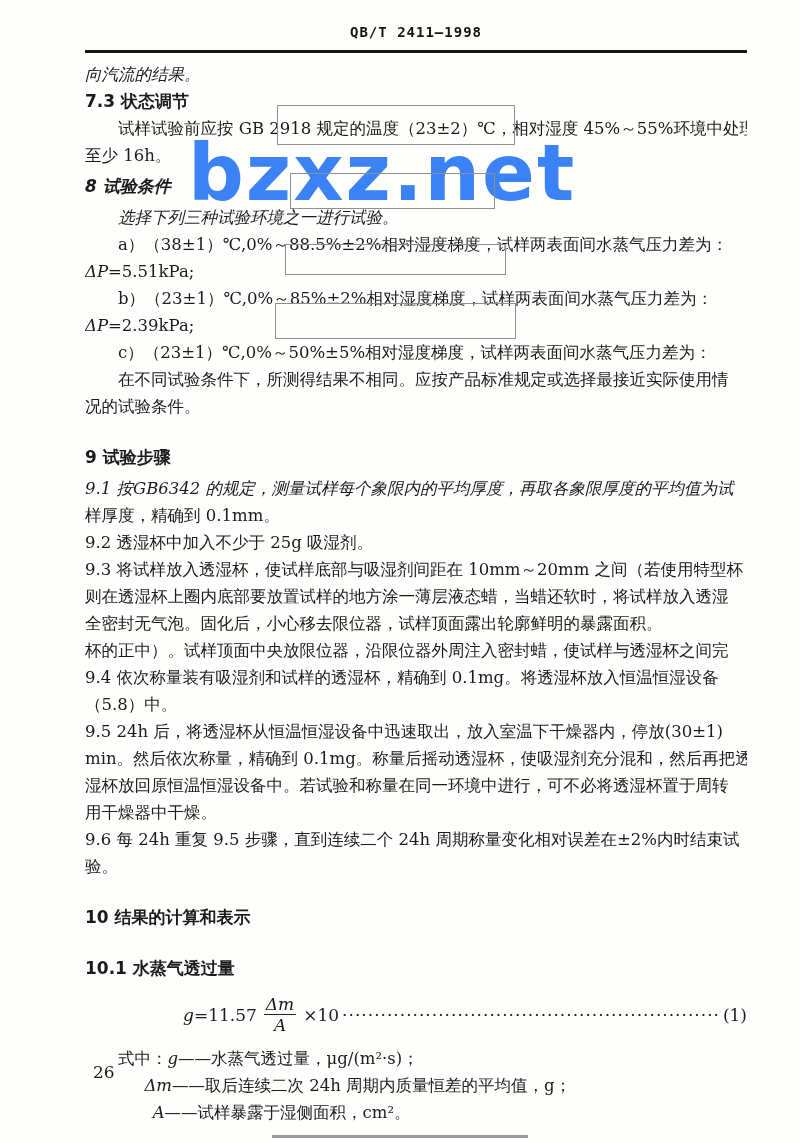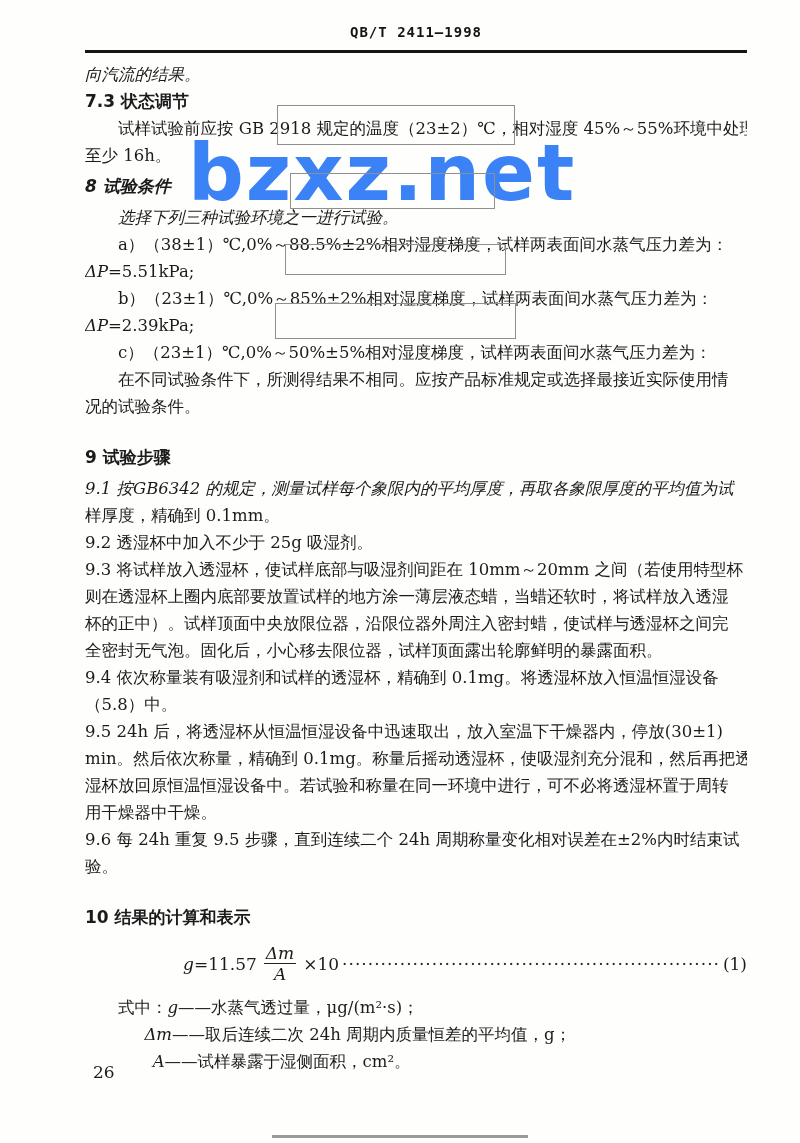--- a/index.html
+++ b/index.html
@@ -89,32 +89,33 @@
 
     <div class="ln ind">在不同试验条件下，所测得结果不相同。应按产品标准规定或选择最接近实际使用情</div>
     <div class="ln">况的试验条件。</div>
 
     <div class="ln h mt6">9  试验步骤</div>
     <div class="ln mt4">9.1  按GB6342 的规定，测量试样每个象限内的平均厚度，再取各象限厚度的平均值为试</div>
     <div class="ln">样厚度，精确到 0.1mm。</div>
     <div class="ln">9.2  透湿杯中加入不少于 25g 吸湿剂。</div>
     <div class="ln">9.3  将试样放入透湿杯，使试样底部与吸湿剂间距在 10mm～20mm 之间（若使用特型杯，</div>
     <div class="ln">则在透湿杯上圈内底部要放置试样的地方涂一薄层液态蜡，当蜡还软时，将试样放入透湿</div>
+    <div class="ln">全密封无气泡。固化后，小心移去限位器，试样顶面露出轮廓鲜明的暴露面积。</div>
     <div class="ln">杯的正中）。试样顶面中央放限位器，沿限位器外周注入密封蜡，使试样与透湿杯之间完</div>
-    <div class="ln">全密封无气泡。固化后，小心移去限位器，试样顶面露出轮廓鲜明的暴露面积。</div>
     <div class="ln">9.4  依次称量装有吸湿剂和试样的透湿杯，精确到 0.1mg。将透湿杯放入恒温恒湿设备</div>
     <div class="ln">（5.8）中。</div>
     <div class="ln">9.5  24h 后，将透湿杯从恒温恒湿设备中迅速取出，放入室温下干燥器内，停放(30±1)</div>
     <div class="ln">min。然后依次称量，精确到 0.1mg。称量后摇动透湿杯，使吸湿剂充分混和，然后再把透</div>
     <div class="ln">湿杯放回原恒温恒湿设备中。若试验和称量在同一环境中进行，可不必将透湿杯置于周转</div>
     <div class="ln">用干燥器中干燥。</div>
     <div class="ln">9.6  每 24h 重复 9.5 步骤，直到连续二个 24h 周期称量变化相对误差在±2%内时结束试</div>
     <div class="ln">验。</div>
 
     <div class="ln h mt6">10  结果的计算和表示</div>
+    <div class="ln h mt6">10.1  水蒸气透过量</div>
 
     <div class="formula">
       <span class="sym">g</span>
       <span>=11.57</span>
       <span class="frac">
         <span class="num">Δm</span>
         <span class="den">A</span>
       </span>
       <span>×10</span>
       <span class="dots">·······························································································</span>

